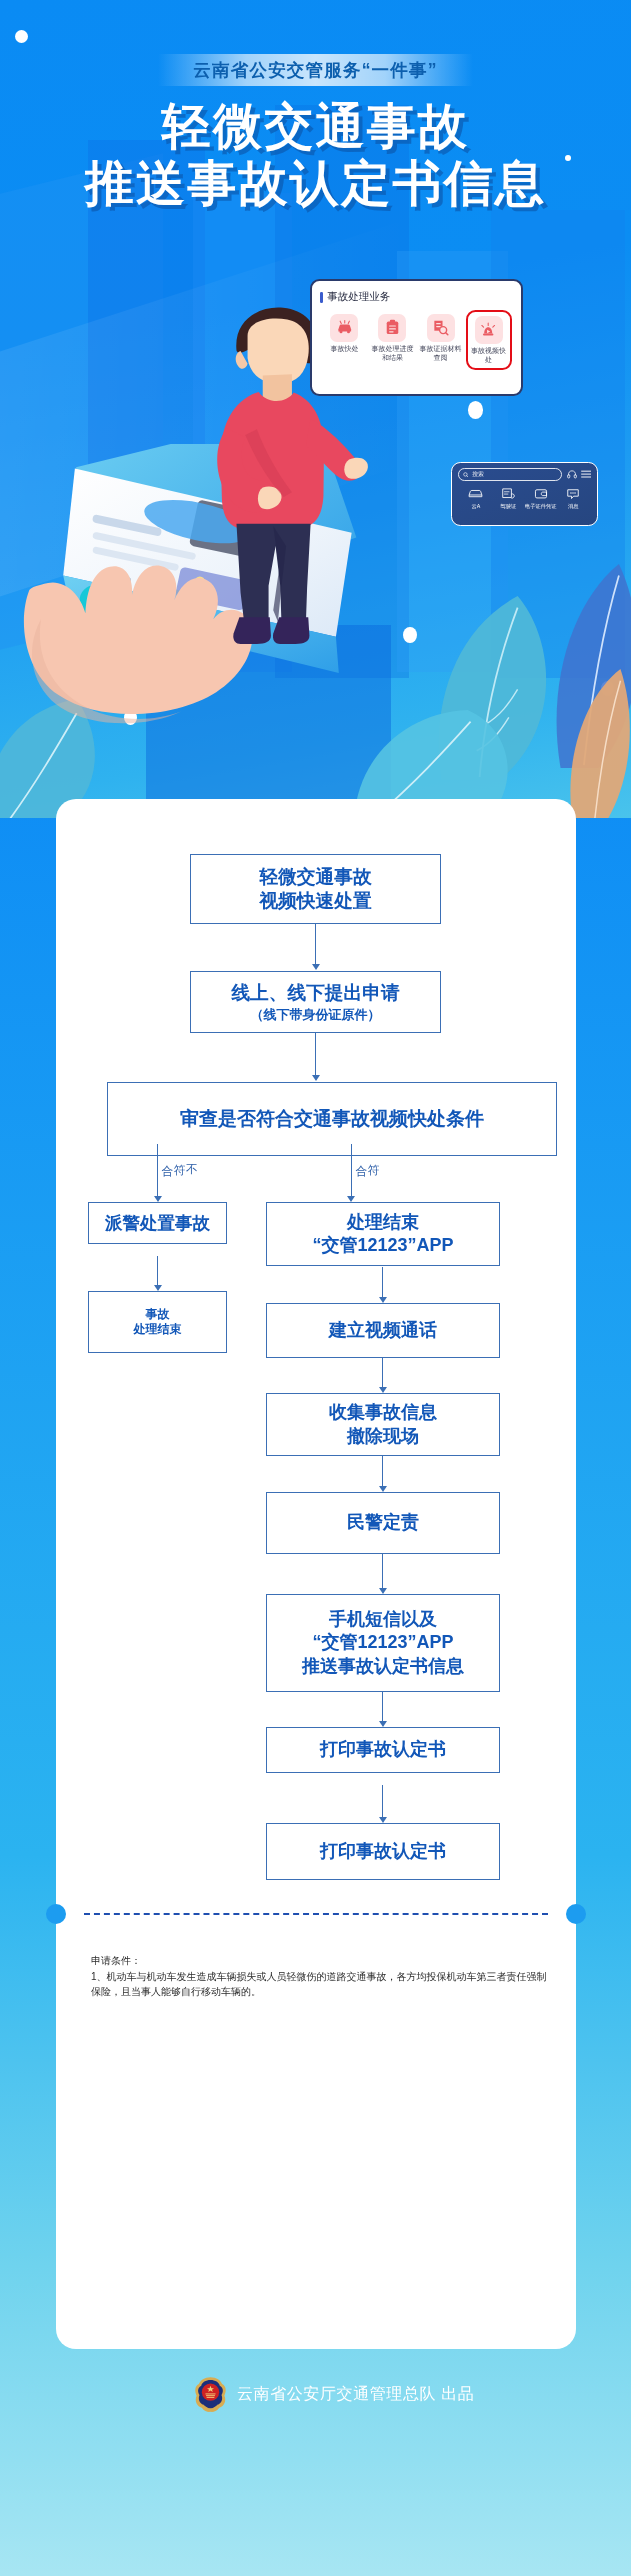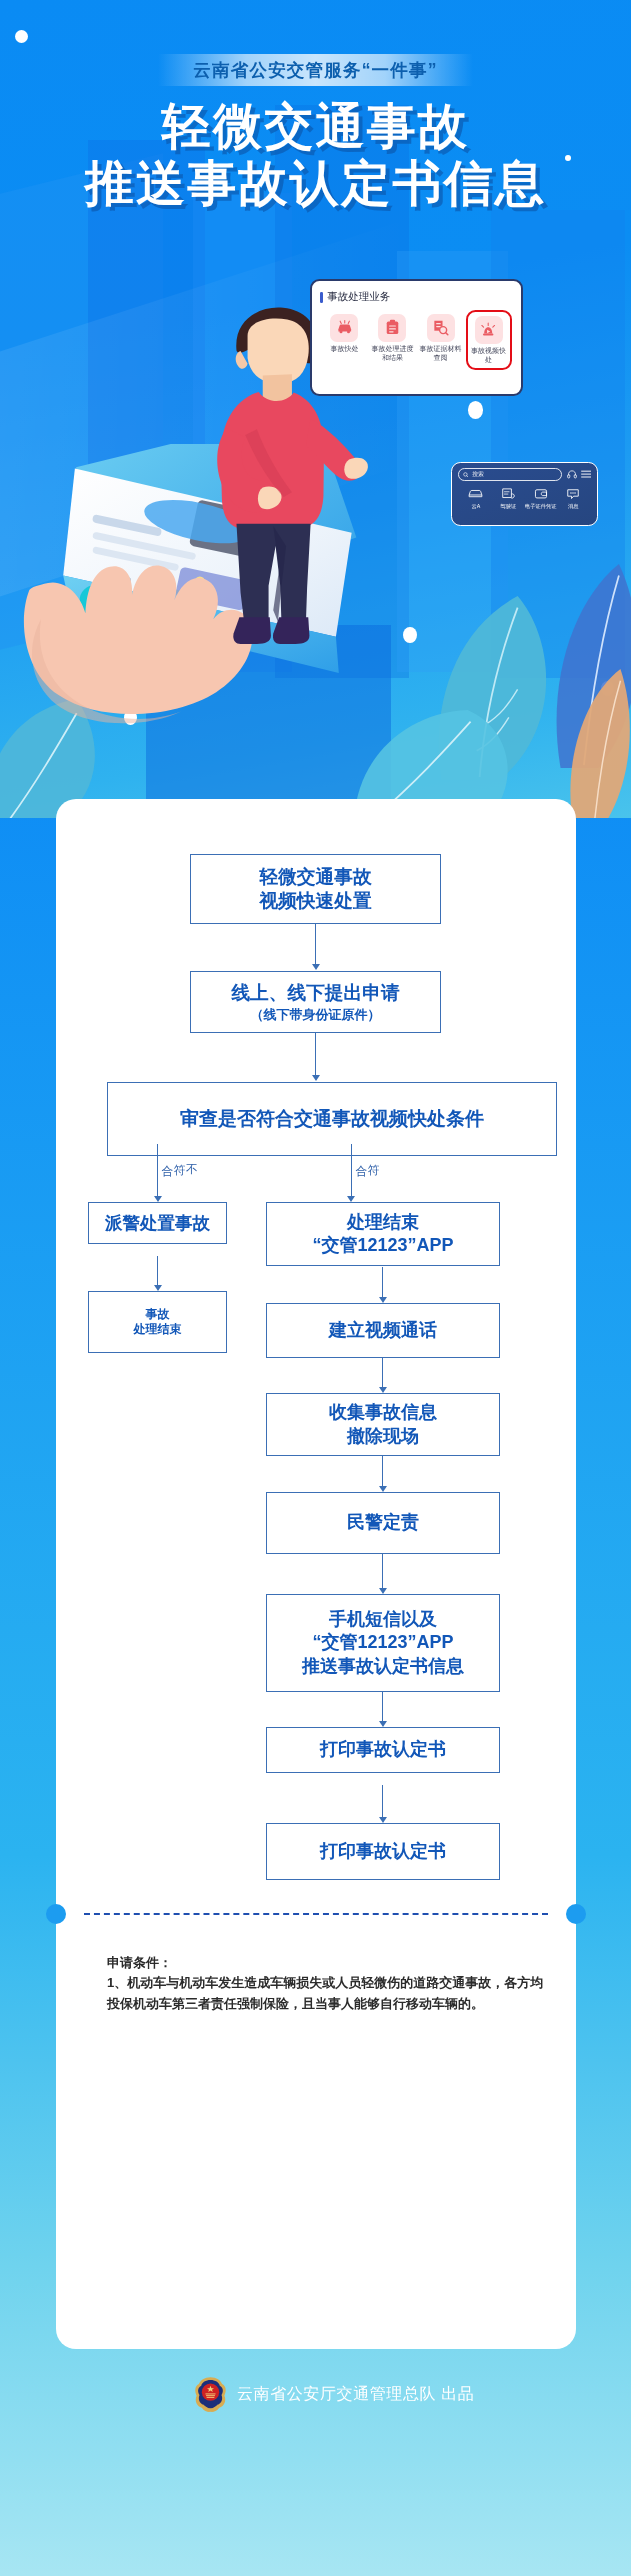--- a/index.html
+++ b/index.html
@@ -143,21 +143,21 @@
   .notch { position:absolute; width:20px; height:20px; border-radius:50%; background:#1c9cf0; }
   .notch.left { left:-10px; }
   .notch.right { right:-10px; }
   .dashed {
     position:absolute; left:28px; right:28px; height:0;
     border-top:2.3px dashed #1f4fb0;
   }
 
   
   .cond { position:absolute; left:35px; right:27px; color:#2b2b2b; }
-  .cond p { font-size:13px; line-height:1.56; margin:0 0 0 16px;font-weight:bold; }
+  .cond p { font-size:10px; line-height:1.56; margin:0 0 0 0; }
   .cond p.gap { margin-top:17.5px; }
 
   
   .footer {
     position:absolute; left:0; top:2376px; width:631px;
     display:flex; align-items:center; justify-content:center; gap:9.4px;margin-left:18px;
   }
   .footer .txt { color:#ffffff; font-size:16px; letter-spacing:0.6px; }
   .badge { width:35px; height:37px; }
 </style>

